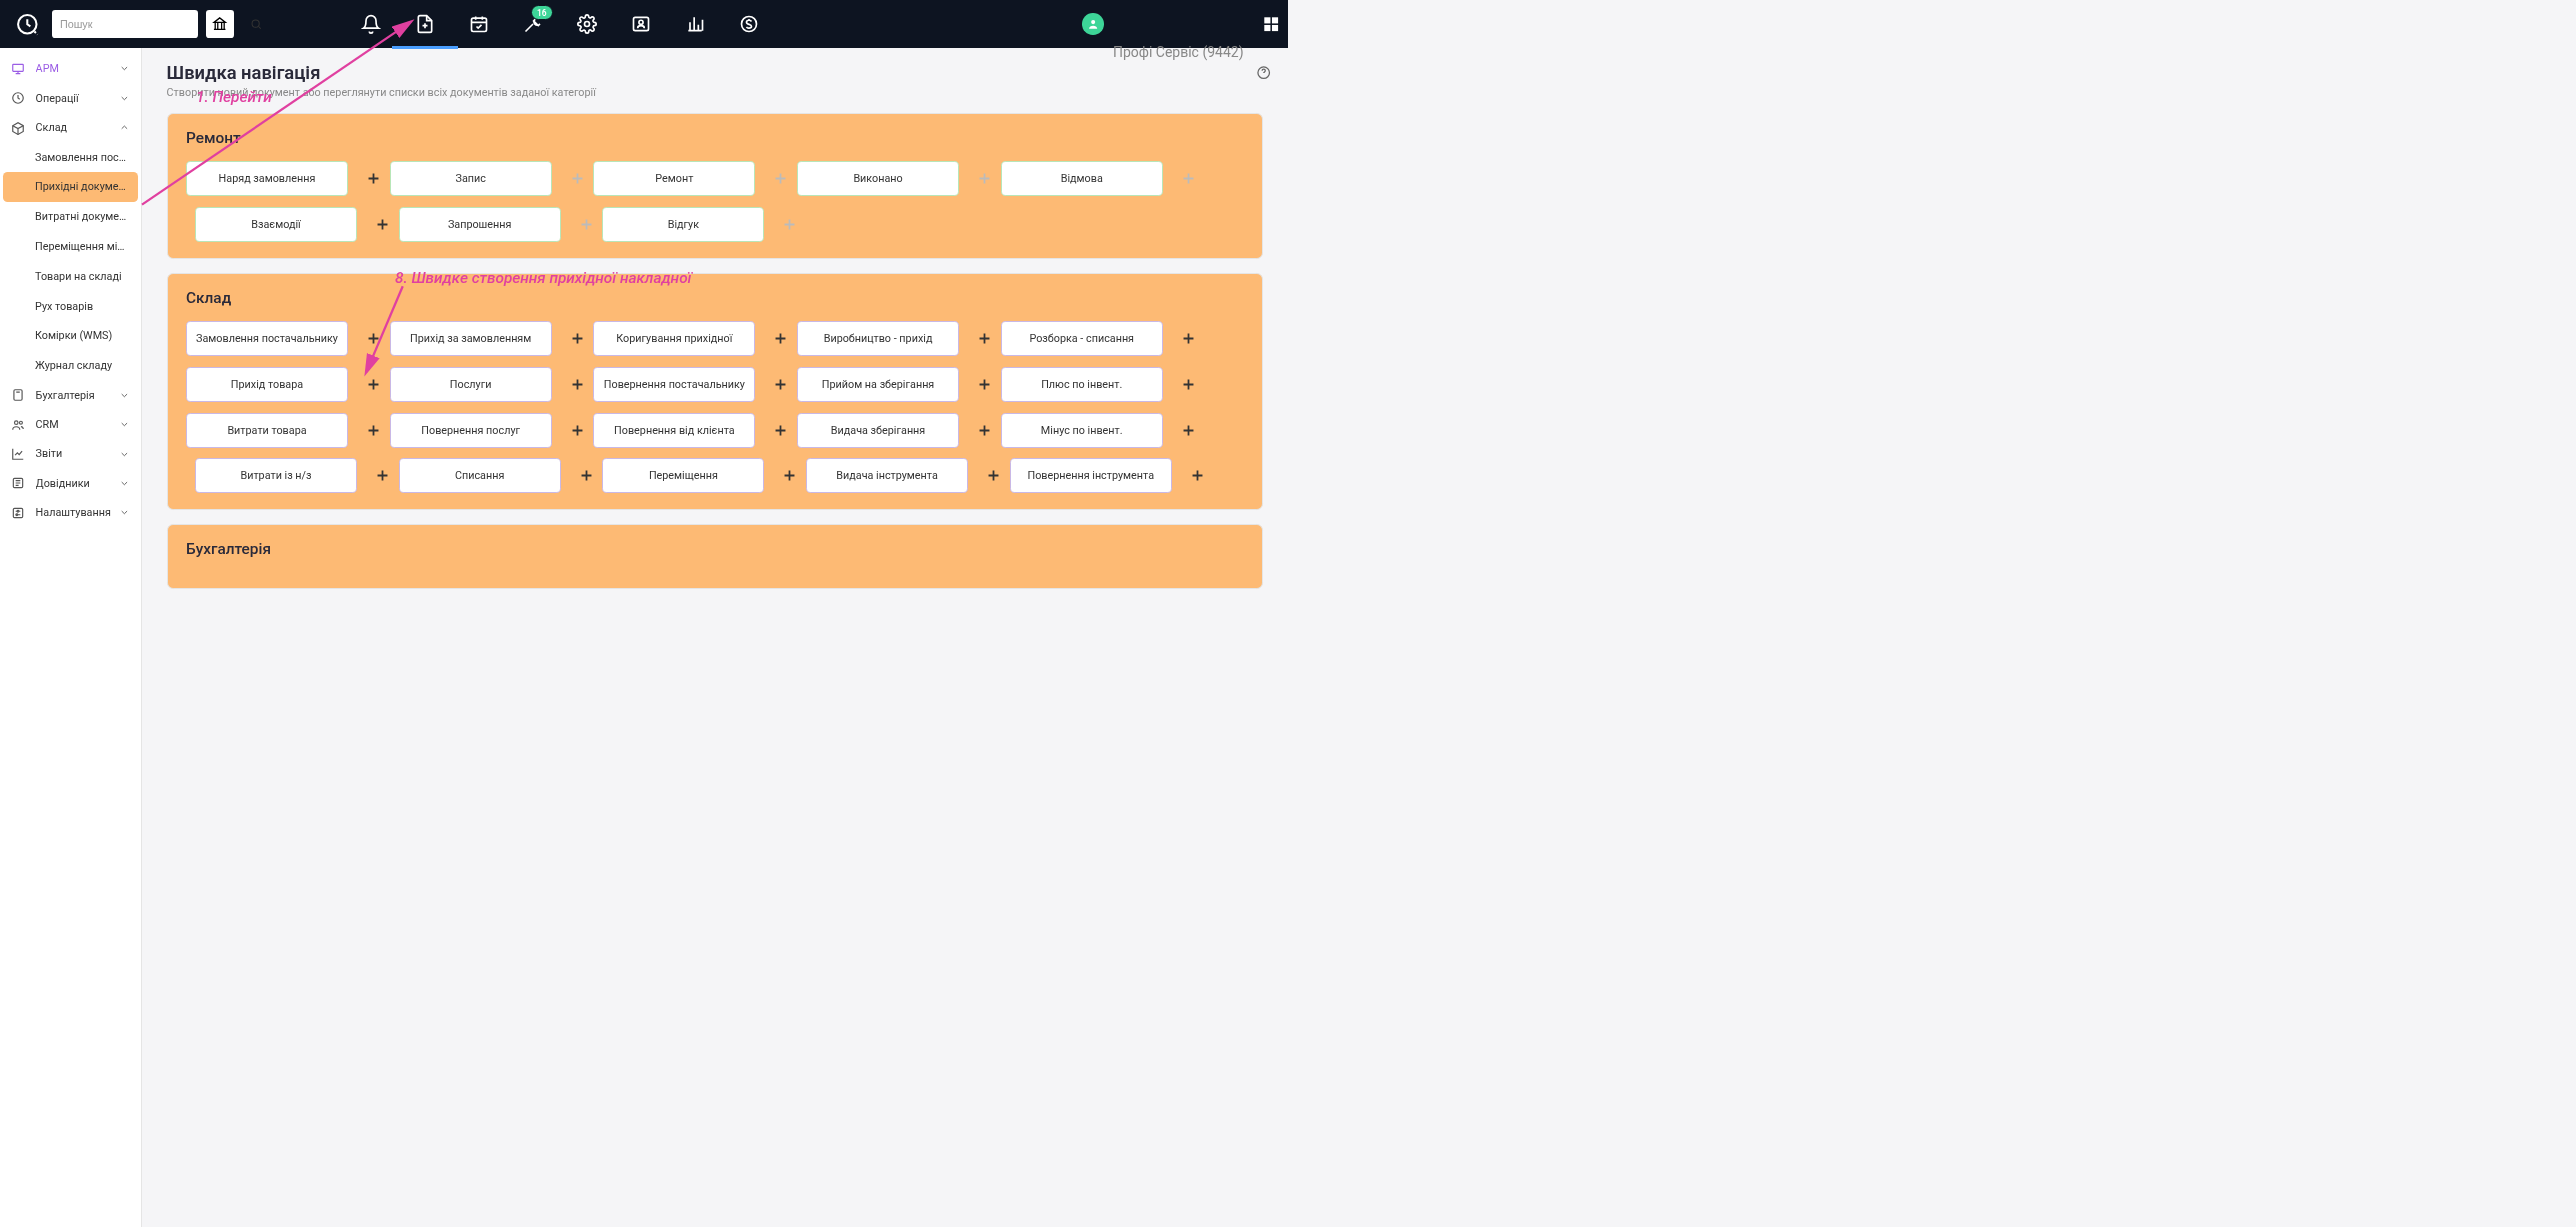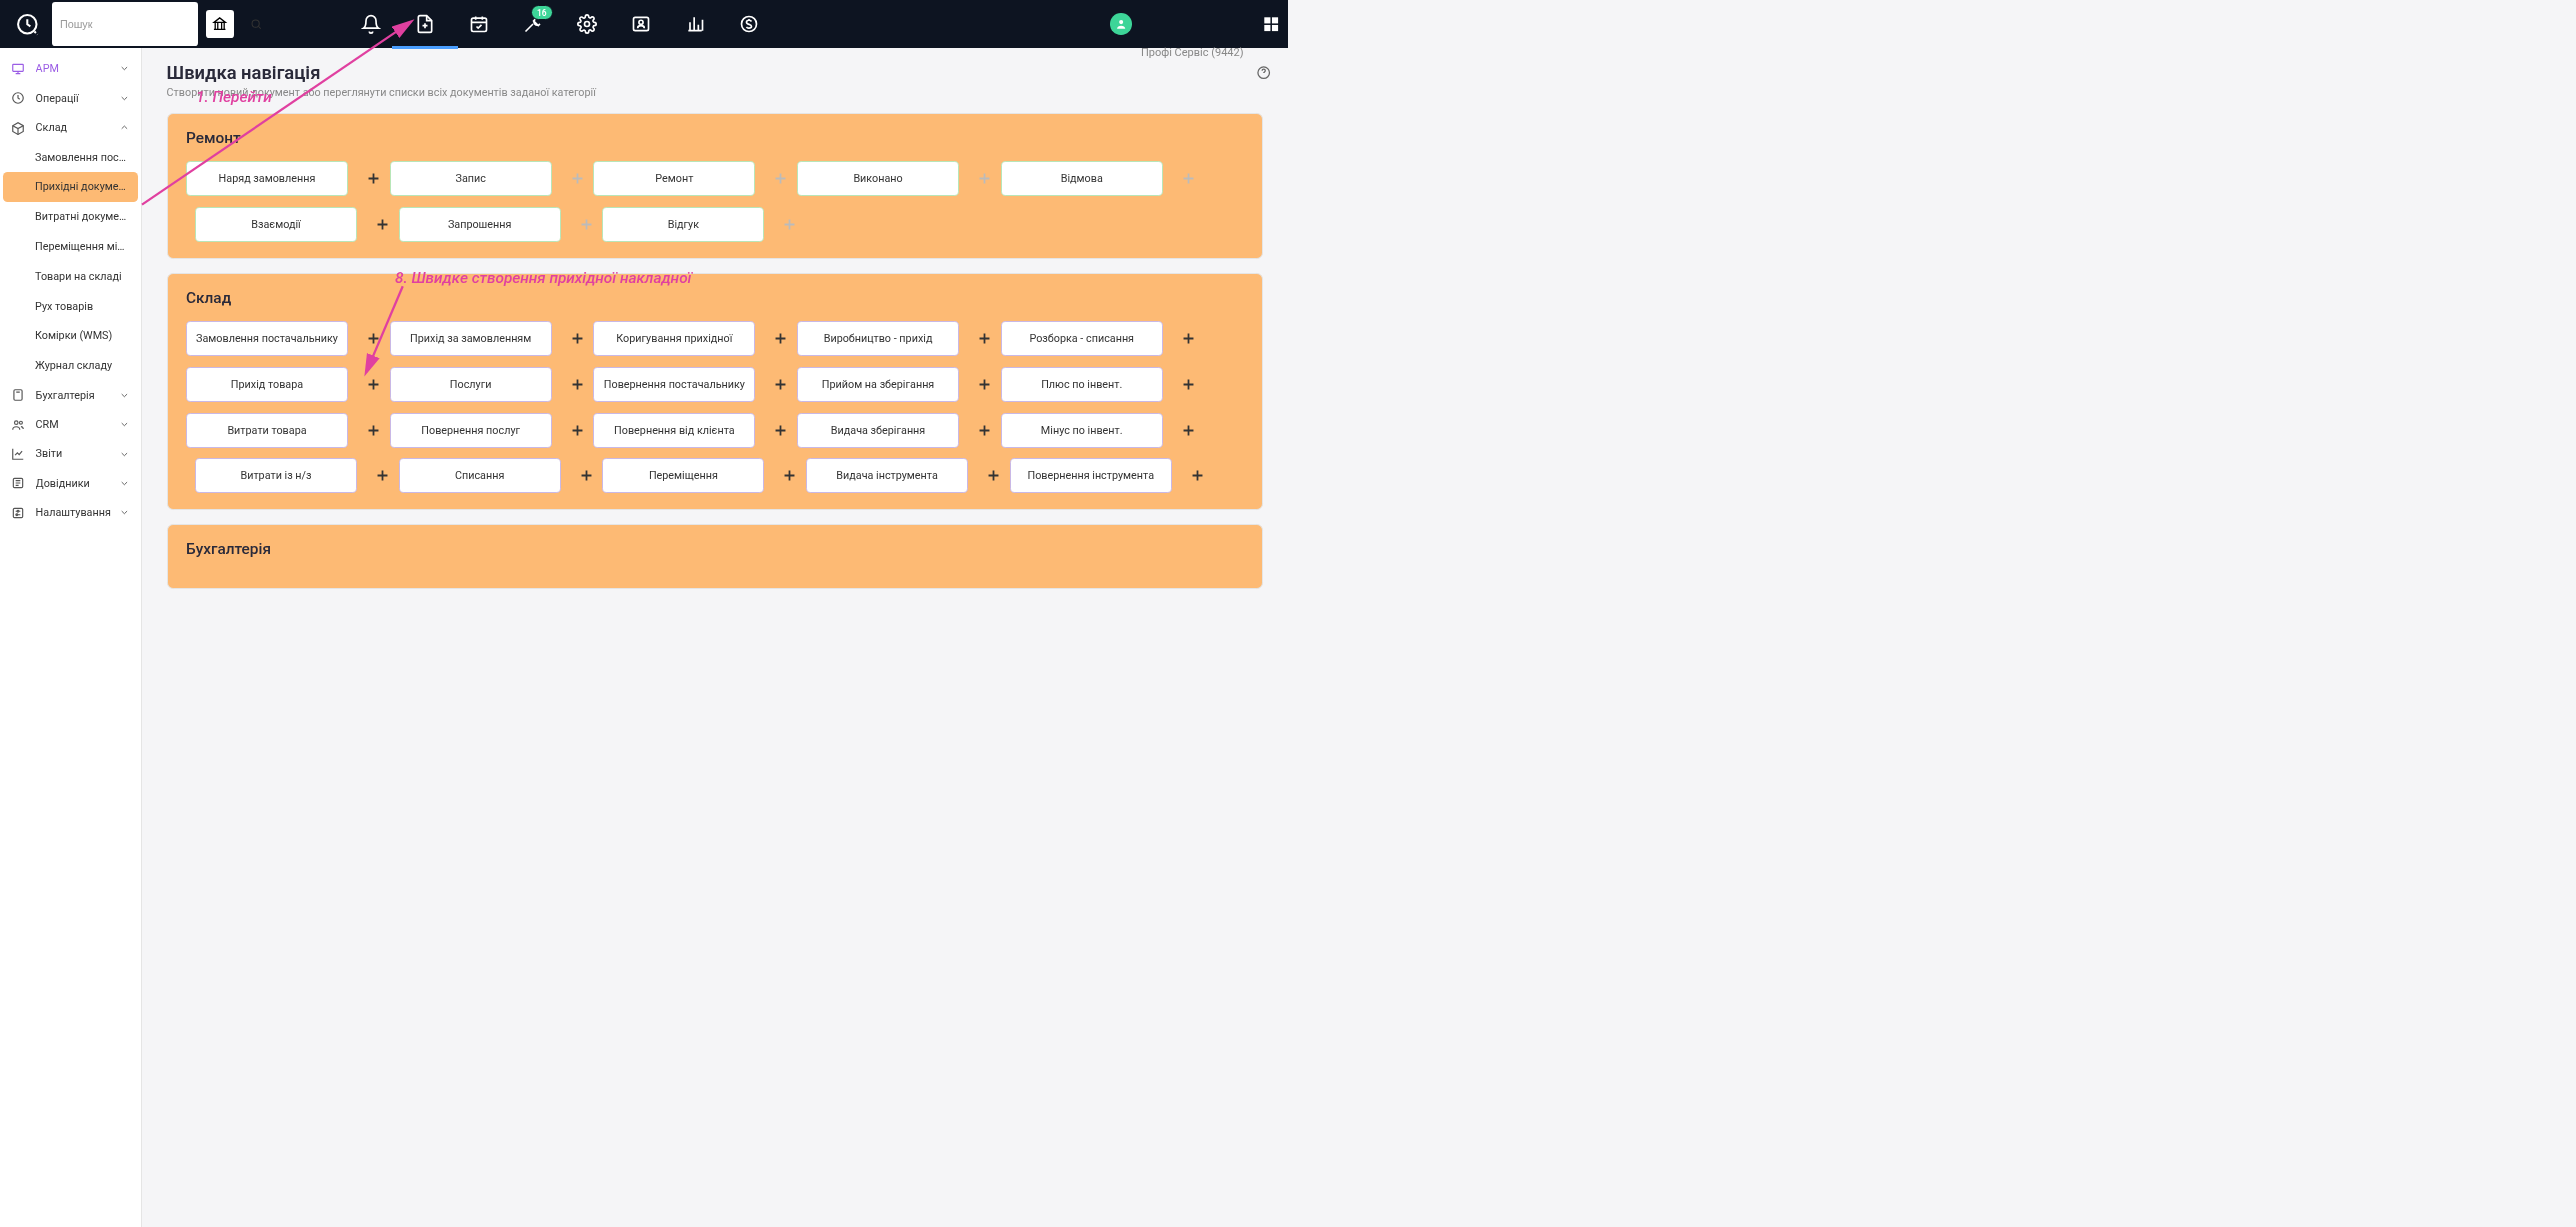--- a/index.html
+++ b/index.html
@@ -1,34 +1,34 @@
 <!DOCTYPE html>
 <html style="font-size:12.3px"><head>
 <meta charset="utf-8">
 <style>
 * { margin: 0; padding: 0; box-sizing: border-box; }
 body { font-family: -apple-system, BlinkMacSystemFont, "Segoe UI", Roboto, sans-serif; background: #f5f5f7; color: #1a1a2e; overflow-x: hidden; width: 1288px; }
 
 
 .header { background: #0d1421; height: 48px; display: flex; align-items: center; padding: 0 7.7px; position: relative; }
 .logo-icon { width: 24.6px; height: 24.6px; color: #fff; margin: 0 7.7px; }
-.search-box { background: #fff; border-radius: 3.1px; height: 44px; width: 146px; display: flex; align-items: center; padding: 0 7.7px; margin-left: 4.6px; gap: 48px; }
+.search-box { background: #fff; border-radius: 3.1px; height: 28px; width: 146px; display: flex; align-items: center; padding: 0 7.7px; margin-left: 4.6px; gap: 48px; }
 .search-box input { border: none; outline: none; flex: 1; font-size: 10.8px; color: #333; background: transparent; }
 .search-box input::placeholder { color: #999; }
 .search-btn { background: none; border: none; cursor: pointer; color: #333; padding: 3.1px; }
 .bank-btn { background: #fff; border-radius: 3.1px; width: 28px; height: 28px; display: flex; align-items: center; justify-content: center; margin-left: 7.7px; cursor: pointer; border: none; }
 .top-nav { display: flex; gap: 26px; margin-left: 123px; }
 .top-nav-item { color: #fff; cursor: pointer; position: relative; width: 28px; height: 28px; display: flex; align-items: center; justify-content: center; }
 .active-underline { position: absolute; bottom: -10.8px; left: -19px; right: -19px; height: 3.1px; background: #4a9eff; }
 .badge { position: absolute; top: -4.6px; right: -6.1px; background: #3dd598; color: #fff; font-size: 8.4px; font-weight: 600; padding: 1.5px 5.4px; border-radius: 7.7px; border: 1.5px solid #0d1421; }
 .user-area { margin-left: auto; display: flex; align-items: center; gap: 9.2px; color: #fff; }
 .avatar { width: 21.5px; height: 21.5px; border-radius: 50%; background: #3dd598; display: flex; align-items: center; justify-content: center; font-size: 10.8px; }
 .user-text { display: flex; flex-direction: column; line-height: 1.2; }
 .user-name { font-size: 10.8px; }
-.user-company { font-size: 11px; color: #888; margin-top: 44px; }
+.user-company { font-size: 14px; color: #888; margin-top: 44px; }
 .apps-grid { width: 18.4px; height: 18.4px; color: #fff; margin-left: 9.2px; cursor: pointer; }
 
 
 .layout { display: flex; }
 .sidebar { width: 142px; background: #fff; min-height: calc(100vh - 48px); border-right: 0.8px solid #e5e5e5; padding-top: 6.1px; }
 .sidebar-item { display: flex; align-items: center; padding: 7.7px 10.8px; font-size: 10.8px; color: #333; cursor: pointer; position: relative; }
 .sidebar-item.arm { color: #9b5de5; }
 .sidebar-item.arm .sidebar-icon { color: #9b5de5; }
 .sidebar-icon { width: 14px; height: 14px; margin-right: 10.8px; color: #555; flex-shrink: 0; }
 .sidebar-label { flex: 1; white-space: nowrap; overflow: hidden; text-overflow: ellipsis; }

